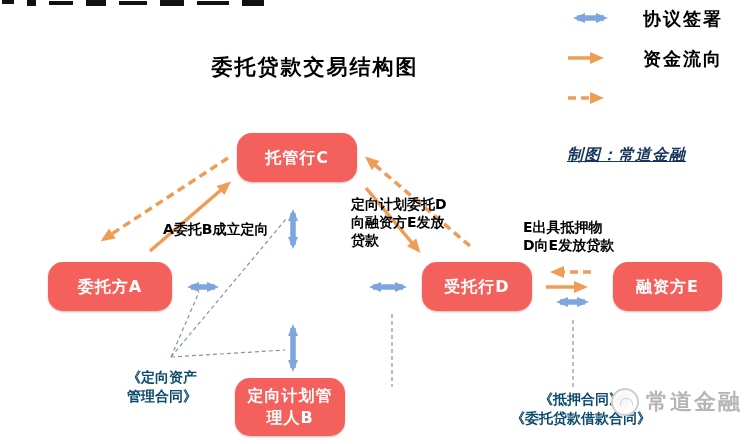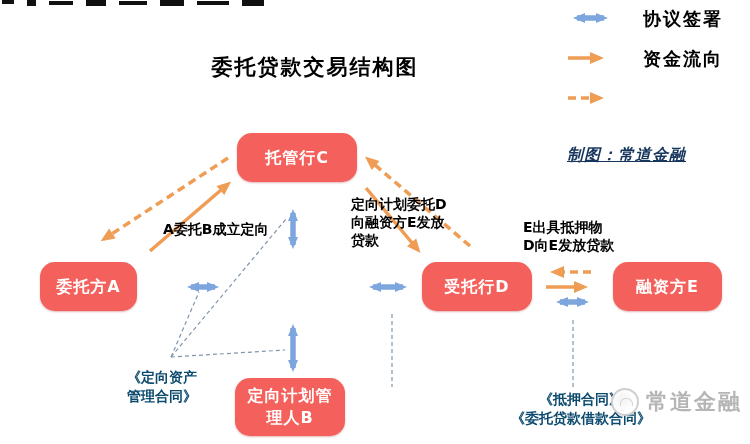--- a/index.html
+++ b/index.html
@@ -18,21 +18,21 @@
   .ll-1{top:7px}.ll-2{top:47px}.ll-3{top:87px}
   
   .credit{position:absolute;left:531px;top:145px;font-size:16px;font-weight:bold;
     font-style:italic;text-decoration:underline;color:var(--credit-navy,#17365D);letter-spacing:1px;margin-left:36px;}
   
   .box{position:absolute;background:var(--box-red,#F4615C);border-radius:15px;color:#fff;
     display:flex;align-items:center;justify-content:center;text-align:center;
     font-size:16px;font-weight:bold;letter-spacing:1px;line-height:22px;
     box-shadow:0 1px 2px rgba(170,50,50,.35);}
   #box-c{left:237px;top:133px;width:120px;height:49px}
-  #box-a{left:40px;top:262px;width:97px;height:49px}
+  #box-a{left:48px;top:262px;width:124px;height:49px}
   #box-plan{left:235px;top:262px;width:112px;height:49px}
   #box-d{left:422px;top:262px;width:110px;height:49px}
   #box-e{left:613px;top:262px;width:109px;height:49px}
   #box-b{left:235px;top:378px;width:110px;height:58px;padding:0 6px;box-sizing:border-box;}
   
   .ann{position:absolute;font-size:14px;font-weight:bold;color:#000;line-height:18px;}
   #ann-ab{left:163px;top:204px;margin-top:16px;}
   #ann-cd{left:351px;top:195px;}
   #ann-de{left:523px;top:218px;}
   .contract{position:absolute;font-size:14px;font-weight:bold;color:#0c4a6e;line-height:19px;text-align:center;}

